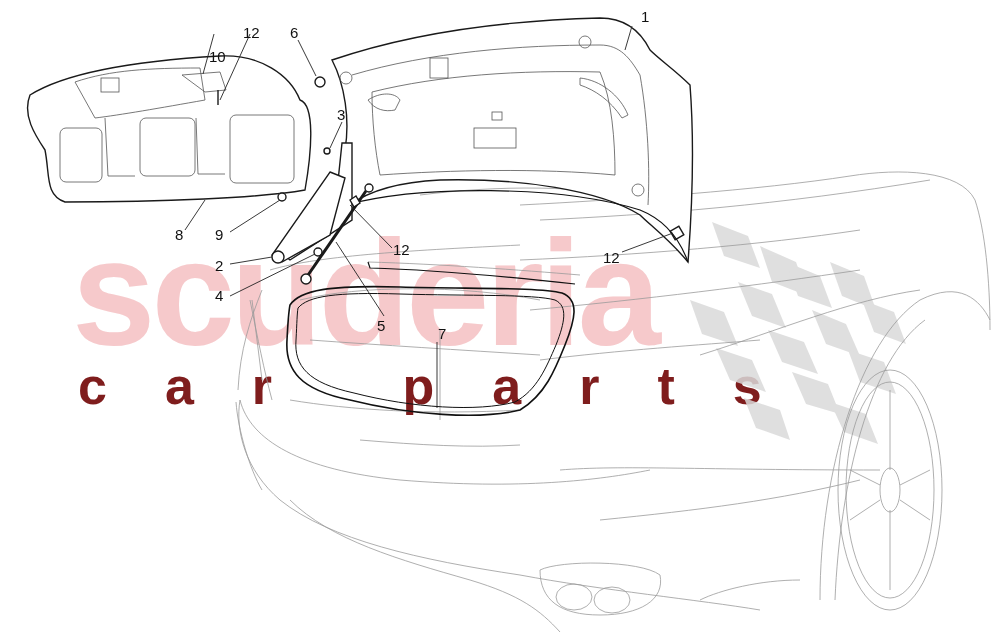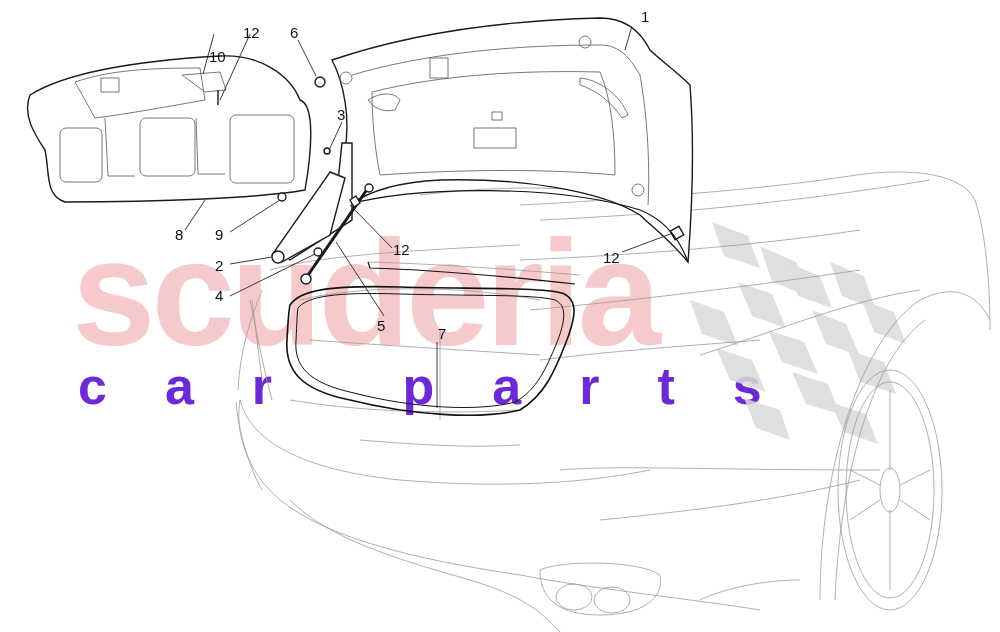--- a/index.html
+++ b/index.html
@@ -1,19 +1,19 @@
 <!DOCTYPE html>
 <html><head>
 <meta charset="utf-8">
 <style>
   html, body { margin: 0; padding: 0; background: #ffffff; }
   body { width: 1000px; height: 632px; position: relative; overflow: hidden; font-family: "Liberation Sans", sans-serif; }
   #stage { position: absolute; left: 0; top: 0; width: 1000px; height: 632px; }
   .wm-main { position: absolute; left: 72px; top: 218px; font-family: "Liberation Sans", sans-serif; font-weight: 700; font-size: 150px; letter-spacing: -4px; color: #f6c9cb; line-height: 1; pointer-events: none; }
-  .wm-sub { position: absolute; left: 78px; top: 360px; font-family: "Liberation Sans", sans-serif; font-weight: 700; font-size: 52px; letter-spacing: 58px; color: #6d28d9; line-height: 1; pointer-events: none; }
+  .wm-sub { position: absolute; left: 78px; top: 360px; font-family: "Liberation Sans", sans-serif; font-weight: 700; font-size: 52px; letter-spacing: 58px; color: #7f1d1d; line-height: 1; pointer-events: none; }
   .callout { position: absolute; font-family: "Liberation Sans", sans-serif; font-size: 15px; color: #111; line-height: 1; white-space: nowrap; }
   svg { position: absolute; left: 0; top: 0; }
   .thin { stroke: #9a9a9a; stroke-width: 0.8; fill: none; }
   .part { stroke: #1a1a1a; stroke-width: 1.4; fill: #ffffff; }
   .partl { stroke: #555; stroke-width: 0.8; fill: none; }
   .lead { stroke: #222; stroke-width: 0.9; fill: none; }
   .seal { stroke: #111; stroke-width: 1.6; fill: none; }
 </style>
 </head>
 <body>

